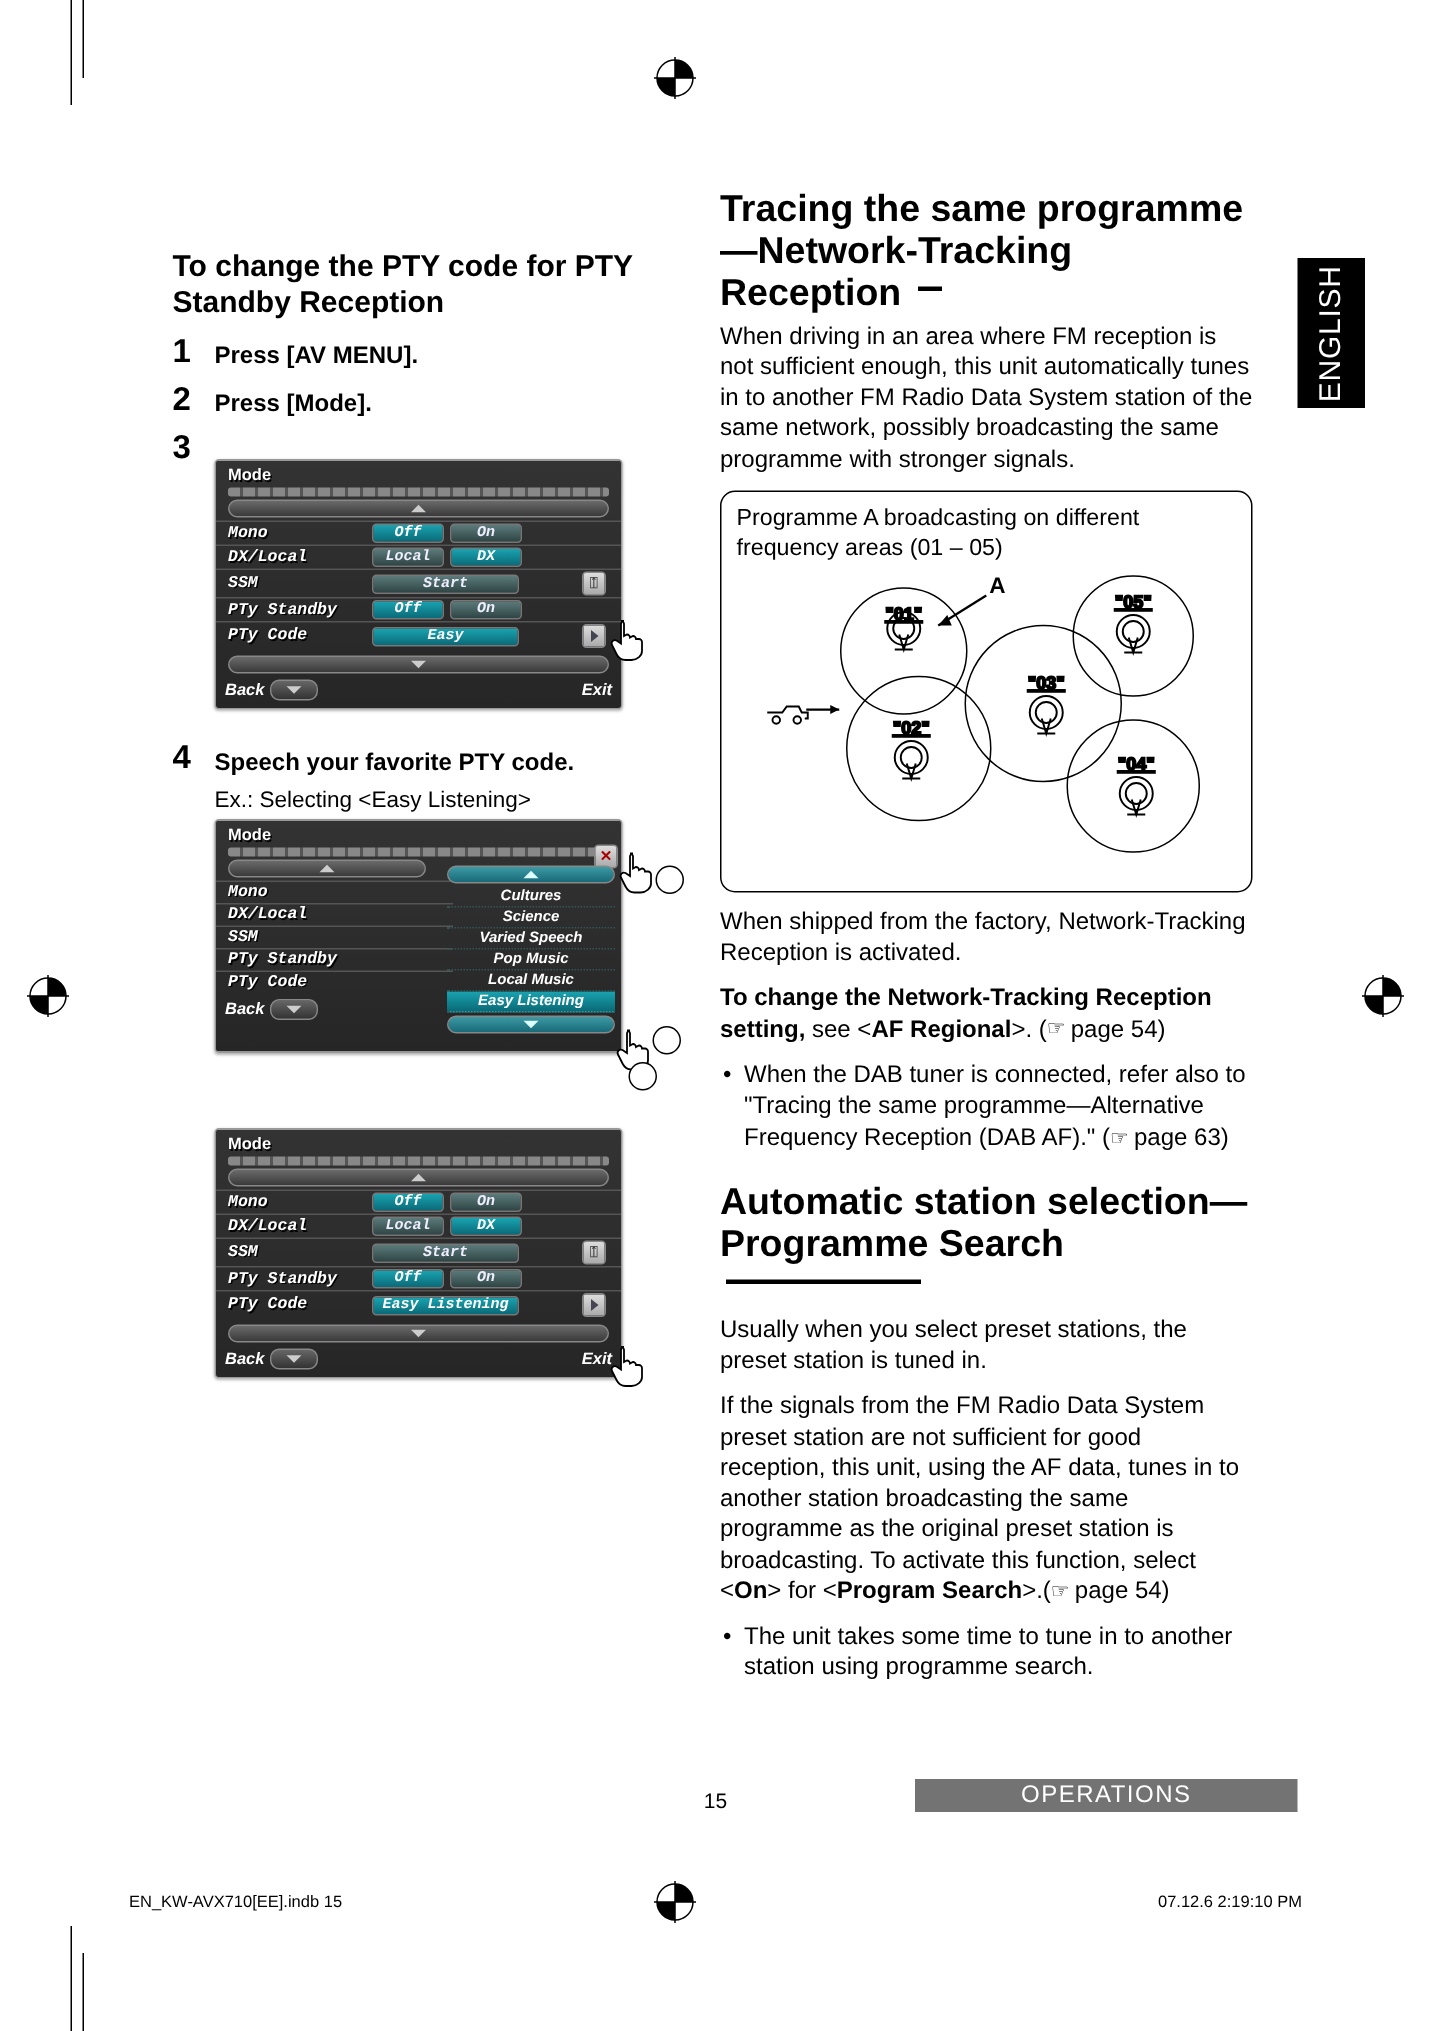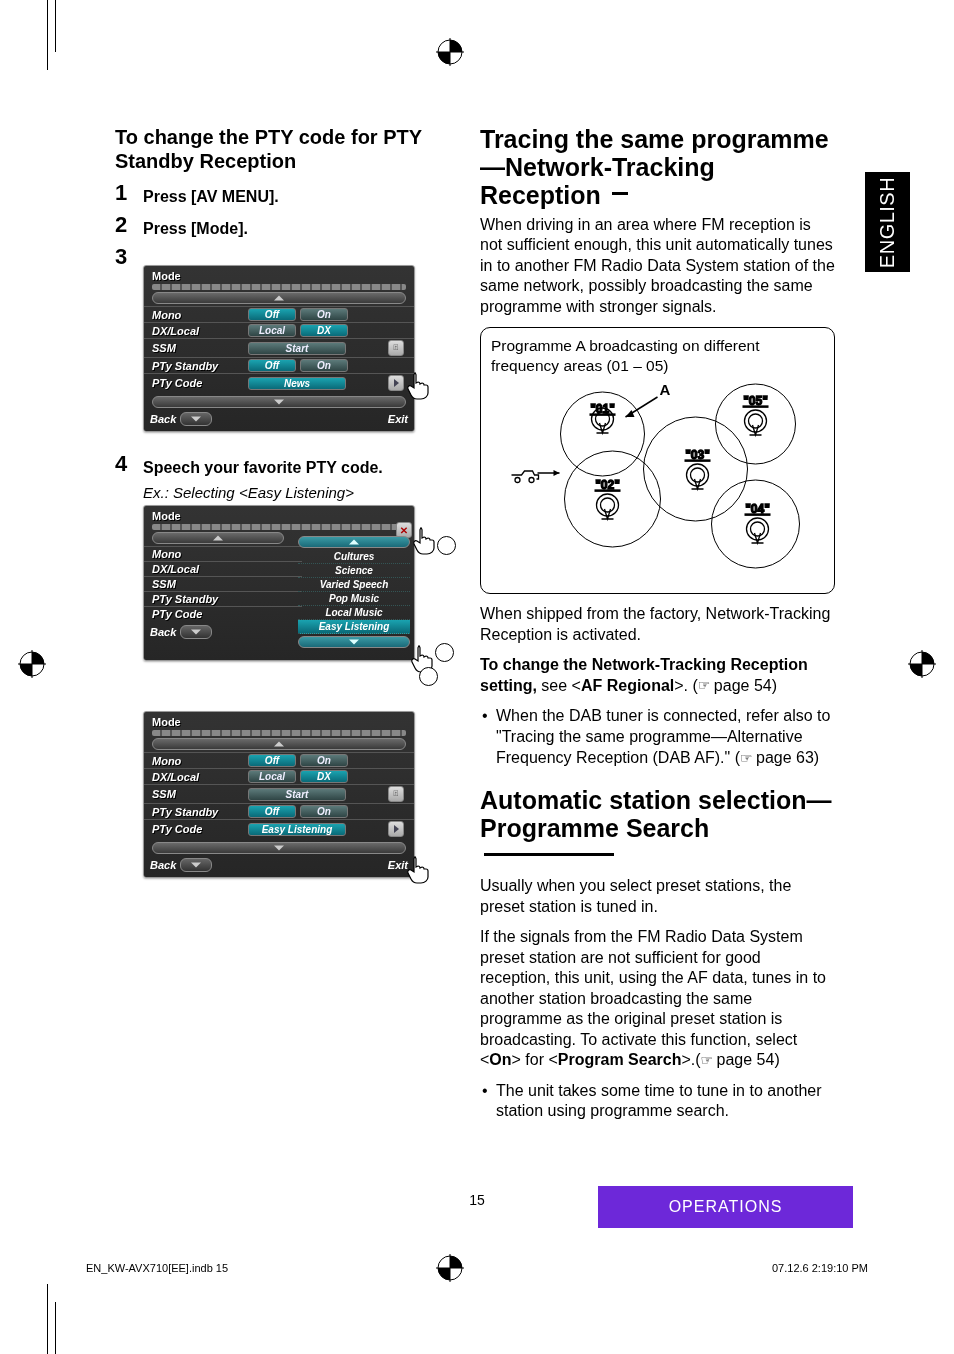--- a/index.html
+++ b/index.html
@@ -81,21 +81,20 @@
   }
   .steptxt {
     font-weight: 700;
     font-size: 16px;
     line-height: 1.5;
     padding-top: 4px;
   }
   .subtxt {
     font-size: 15px;
     margin: 2px 0 4px 28px;
-    font-style: italic;
   }
   
   .menu {
     width: 270px;
     background: linear-gradient(#333, #262626);
     border: 1px solid #999;
     border-radius: 3px;
     box-shadow: 0 1px 2px rgba(0,0,0,.3);
     color: #fff;
     font-family: Arial, sans-serif;
@@ -129,20 +128,21 @@
     width:0;height:0; transform:translate(-50%,-50%);
     border-left:5px solid transparent; border-right:5px solid transparent;
   }
   .menu .scrollup::after { border-bottom:5px solid #ccc; }
   .menu .scrolldown::after { border-top:5px solid #ccc; }
   .menu .row {
     display:flex; align-items:center;
     border-top:1px solid #555;
     padding: 1px 0 1px 8px;
     gap: 4px;
+    font-family: Liberation Mono, monospace;
   }
   .menu .row:first-of-type { border-top:none; }
   .menu .label {
     flex: 0 0 92px;
     color:#fff;
     font-weight:700;
     font-style: italic;
     font-size: 11px;
     text-shadow: 1px 1px 0 #000;
   }
@@ -302,25 +302,25 @@
   
   .pagefoot {
     position:absolute;
     left:0; right:0;
     top: 1192px;
     text-align:center;
     font-size: 14px;
   }
   .ops-bar {
     position:absolute;
-    right: 101px;
+    right: 89px;
     top: 1186px;
     width: 255px;
-    height: 42px;
-    background:#6d28d9;color:#fff;
+    height: 22px;
+    background:#737373;color:#fff;
     display:flex;align-items:center;justify-content:center;
     font-size:16px;letter-spacing:1px;
   }
   .print-foot {
     position:absolute; left:86px; right:86px; top:1262px;
     display:flex; justify-content:space-between;
     font-size:11px; color:#000; font-family: Arial;
   }
   b { font-weight: 700; }
 </style>
@@ -363,21 +363,21 @@
         </svg>
     </div>
   </div>
 
   <div class="side-tab">
     <span>ENGLISH</span>
   </div>
 
   <div class="content">
 
-    <div class="col" style="flex:0 0 335px;">
+    <div class="col" style="flex:0 0 335px;margin-top:41px;">
       <h3 class="section-title">To change the PTY code for PTY Standby Reception</h3>
 
       <ol class="steps">
         <li>
           <span class="stepnum">1</span>
           <span class="steptxt">Press [AV MENU].</span>
         </li>
         <li>
           <span class="stepnum">2</span>
           <span class="steptxt">Press [Mode].</span>
@@ -408,21 +408,21 @@
           <span class="chip">⍐</span>
           <span style="width:6px"></span>
         </div>
         <div class="row">
           <span class="label">PTy Standby</span>
           <span class="opt sel">Off</span>
           <span class="opt">On</span>
         </div>
         <div class="row">
           <span class="label">PTy Code</span>
-          <span class="opt news sel">News</span>
+          <span class="opt news sel">Easy</span>
           <span style="flex:1"></span>
           <span class="chip play"></span>
           <span style="width:6px"></span>
         </div>
         <div class="scrolldown" style="margin:4px 8px 0 8px;"></div>
         <div class="footer">
           <span class="backbtn">
               <span>Back</span>
               <span class="backpill"></span>
             </span>

